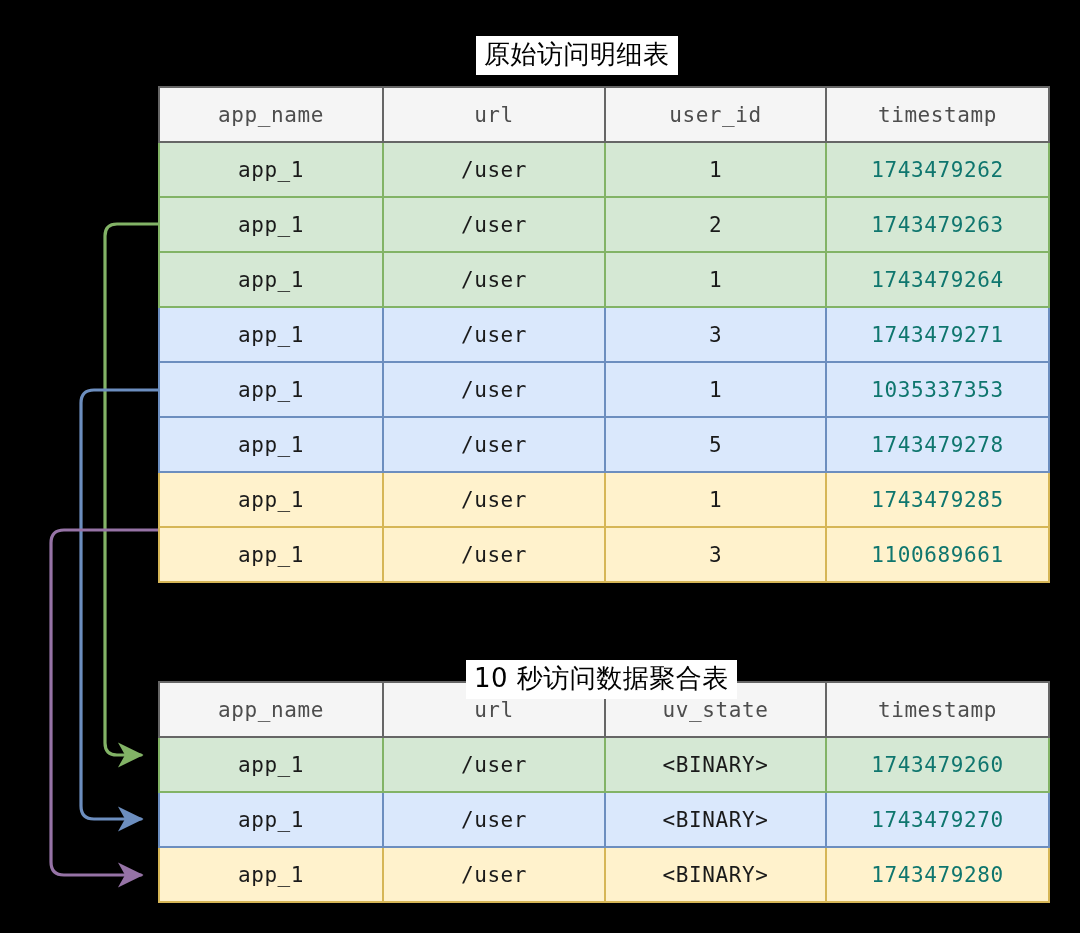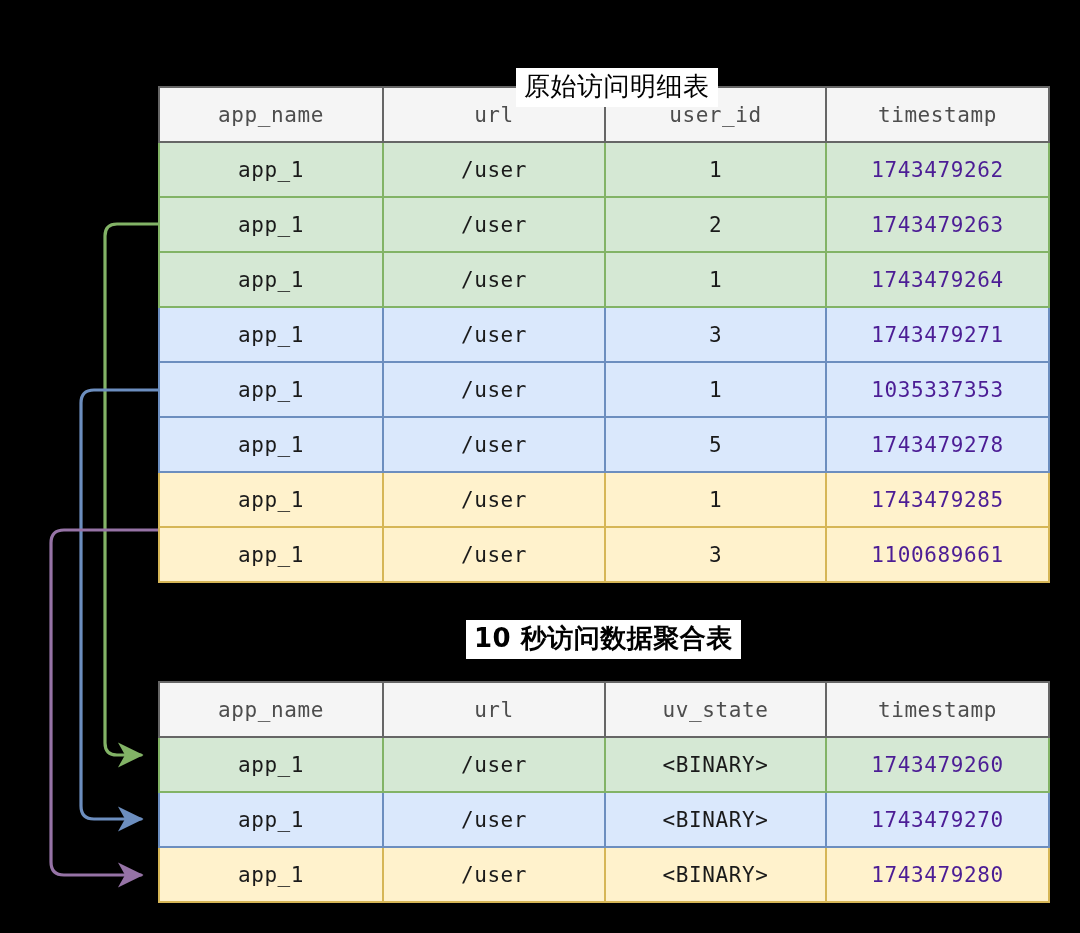--- a/index.html
+++ b/index.html
@@ -38,22 +38,22 @@
     background: #ffffff;
     color: #000000;
     font-family: "DejaVu Sans", sans-serif;
     font-size: 26px;
     line-height: 1.28;
     letter-spacing: 0.5px;
     padding: 2px 8px 4px 8px;
     white-space: nowrap;
     z-index: 3;
   }
-  #title-detail { left: 516px; top: 36px; margin-top: 32px; }
-  #title-agg    { left: 466px; top: 620px; font-weight: bold; }
+  #title-detail { left: 476px; top: 36px; }
+  #title-agg    { left: 466px; top: 660px; }
 
   
   .tbl {
     position: absolute;
     border-collapse: collapse;
     table-layout: fixed;
     z-index: 2;
     background: #000;
   }
   #table-detail { left: 158px; top: 86px; width: 890px; }
@@ -78,21 +78,21 @@
   .tbl th {
     background: #f5f5f5;
     color: #4d4d4d;
     font-weight: normal;
     border: 2px solid #666666;
   }
 
   .tbl td {
     color: #1a1a1a;
   }
-  .tbl td.ts { color: #4c1d95; }
+  .tbl td.ts { color: #0f766e; }
 
   tr.g td { background: #d5e8d4; border: 2px solid #82b366; }
   tr.b td { background: #dae8fc; border: 2px solid #6c8ebf; }
   tr.y td { background: #fff2cc; border: 2px solid #d6b656; }
 </style>
 </head>
 <body>
 
 <div class="canvas">
 

